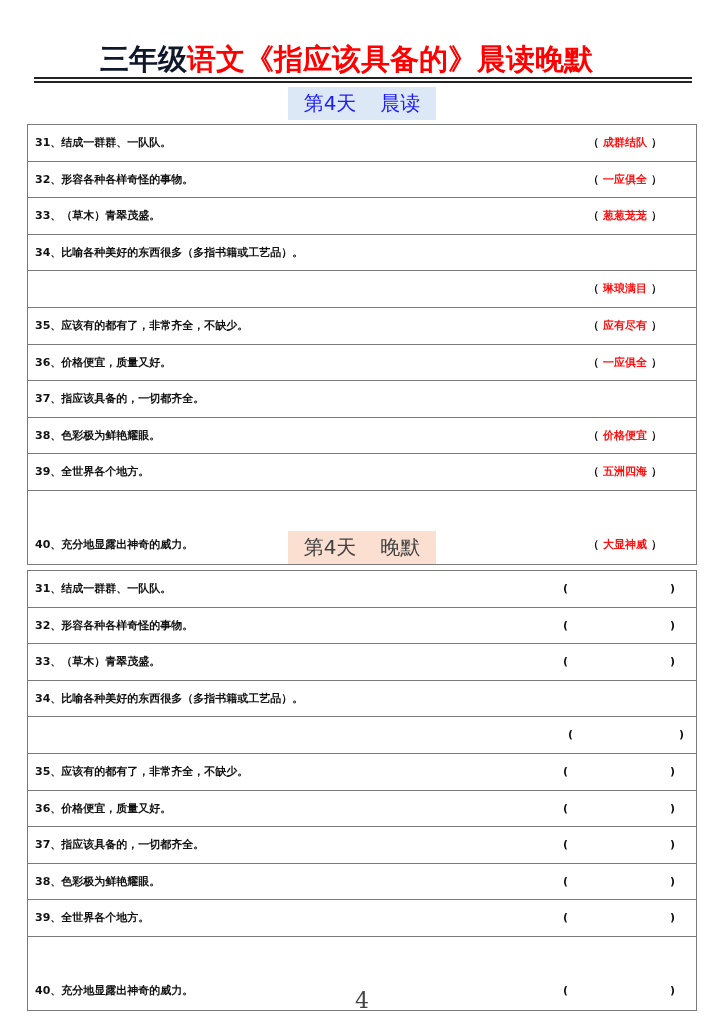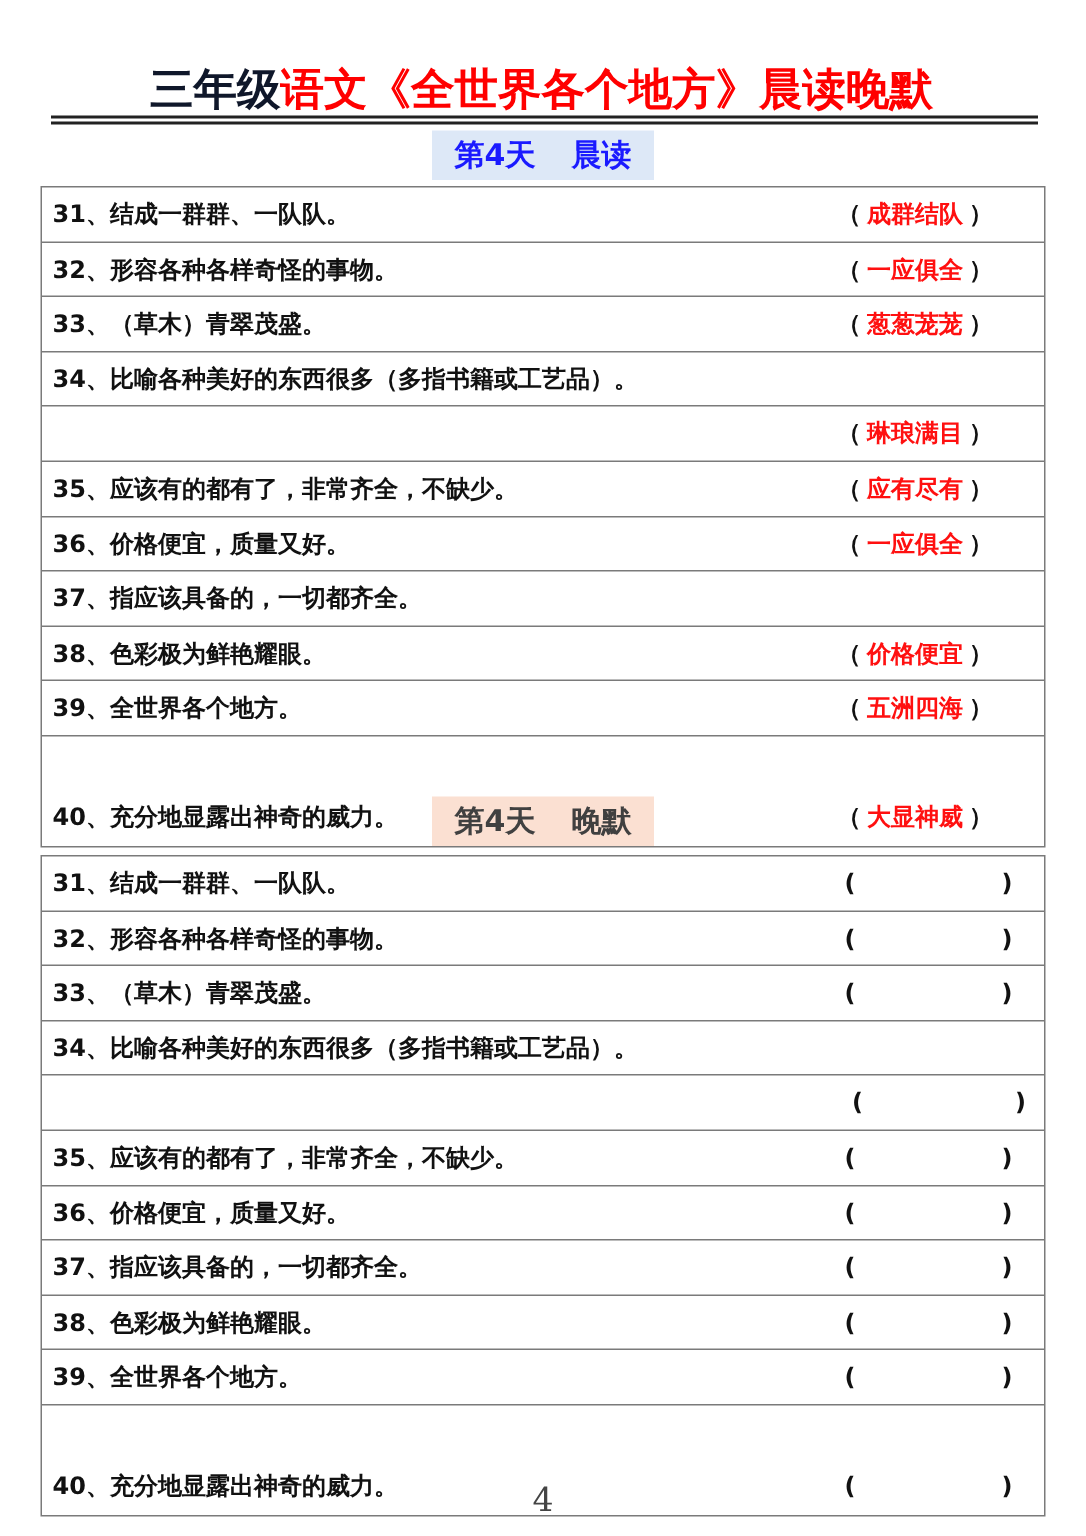--- a/index.html
+++ b/index.html
@@ -12,37 +12,37 @@
     font-family: "DejaVu Serif", "Liberation Serif", serif;
   }
   .title .black { color: #0f172a; }
   .title .red { color: #ff0000; }
 
   .rule1 { position: absolute; left: 34px; top: 77px; width: 658px; height: 2px; background: #222; }
   .rule2 { position: absolute; left: 34px; top: 81px; width: 658px; height: 2px; background: #222; }
 
   .section-head {
     position: absolute; left: 288px; width: 148px; height: 33px;
-    font-size: 20px; font-weight: bold; text-align: center; line-height: 33px;
+    font-size: 20px; font-weight: normal; text-align: center; line-height: 33px;
     white-space: nowrap;
   }
   .section-head.morning { top: 87px; background: #dde8f7; color: #1a1aff; }
   .section-head.evening { top: 531px; background: #fbe0d2; color: #404040; }
   .section-head .gap { display: inline-block; width: 24px; }
 
   .table {
     position: absolute; left: 27px; width: 670px;
     border: 1px solid #7a7a7a;
   }
   .table.t1 { top: 124px; }
   .table.t2 { top: 570px; }
 
   .row {
     position: relative; height: 36.6px; border-bottom: 1px solid #7a7a7a;
-    font-size: 16px; font-weight: bold; line-height: 36px;
+    font-size: 11px; font-weight: bold; line-height: 36px;
     white-space: nowrap;
   }
   .row:last-child { border-bottom: none; margin-top: 36px; }
   .row .q { position: absolute; left: 7px; top: 0; }
   .row .ans { position: absolute; right: 34px; top: 0; }
   .row .ans .paren { color: #111; }
   .row .ans .word { color: #ff1010; padding: 0 4px; }
   .row .blank { position: absolute; left: 535px; top: 0; width: 112px; }
   .row .blank .lp { position: absolute; left: 0; }
   .row .blank .rp { position: absolute; right: 0; }
@@ -50,21 +50,21 @@
 
   .page-num {
     position: absolute; left: 0; top: 988px; width: 724px; text-align: center;
     font-family: "DejaVu Serif", "Liberation Serif", serif; font-size: 22px; color: #444;
   }
 </style>
 </head>
 <body>
 
 <div class="title">
-  <span class="black">三年级</span><span class="red">语文《全世界各个地方》晨读晚默</span>
+  <span class="black">三年级</span><span class="red">语文《指应该具备的》晨读晚默</span>
 </div>
 <div class="rule1"></div>
 <div class="rule2"></div>
 
 <div class="section-head morning">
   <span>第4天</span><span class="gap"></span><span>晨读</span>
 </div>
 
 <div class="table t1" id="t1">
     <div class="row">

